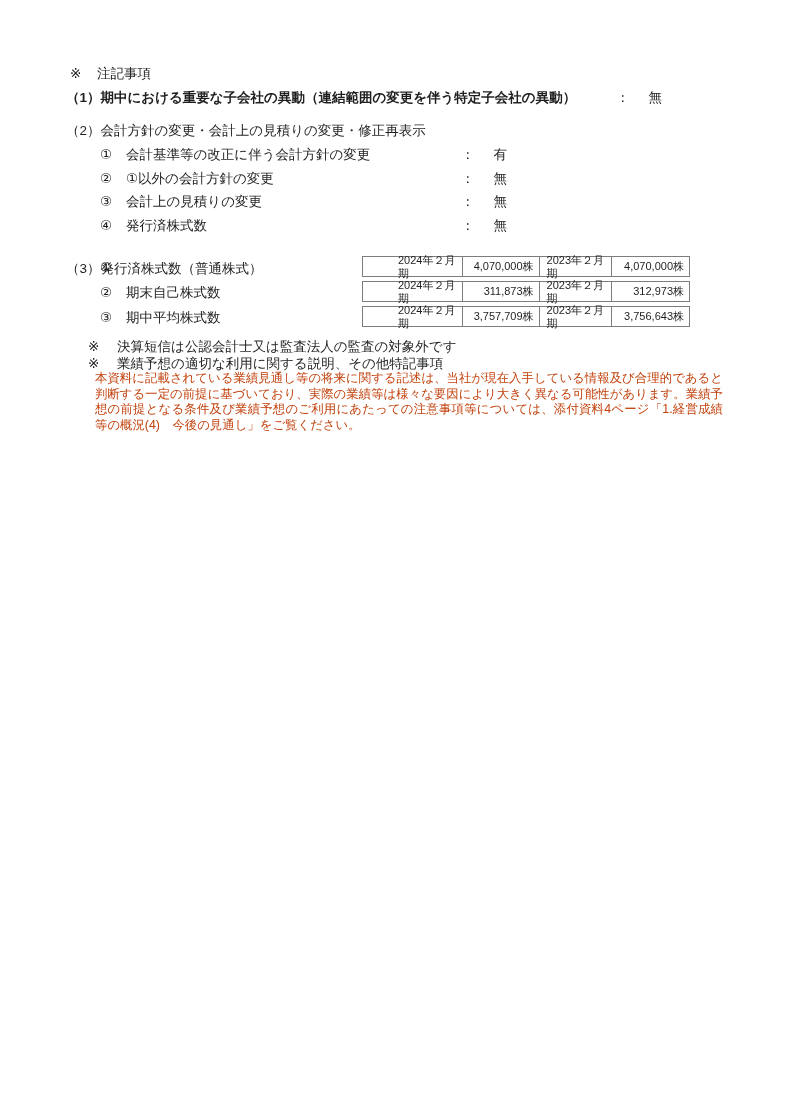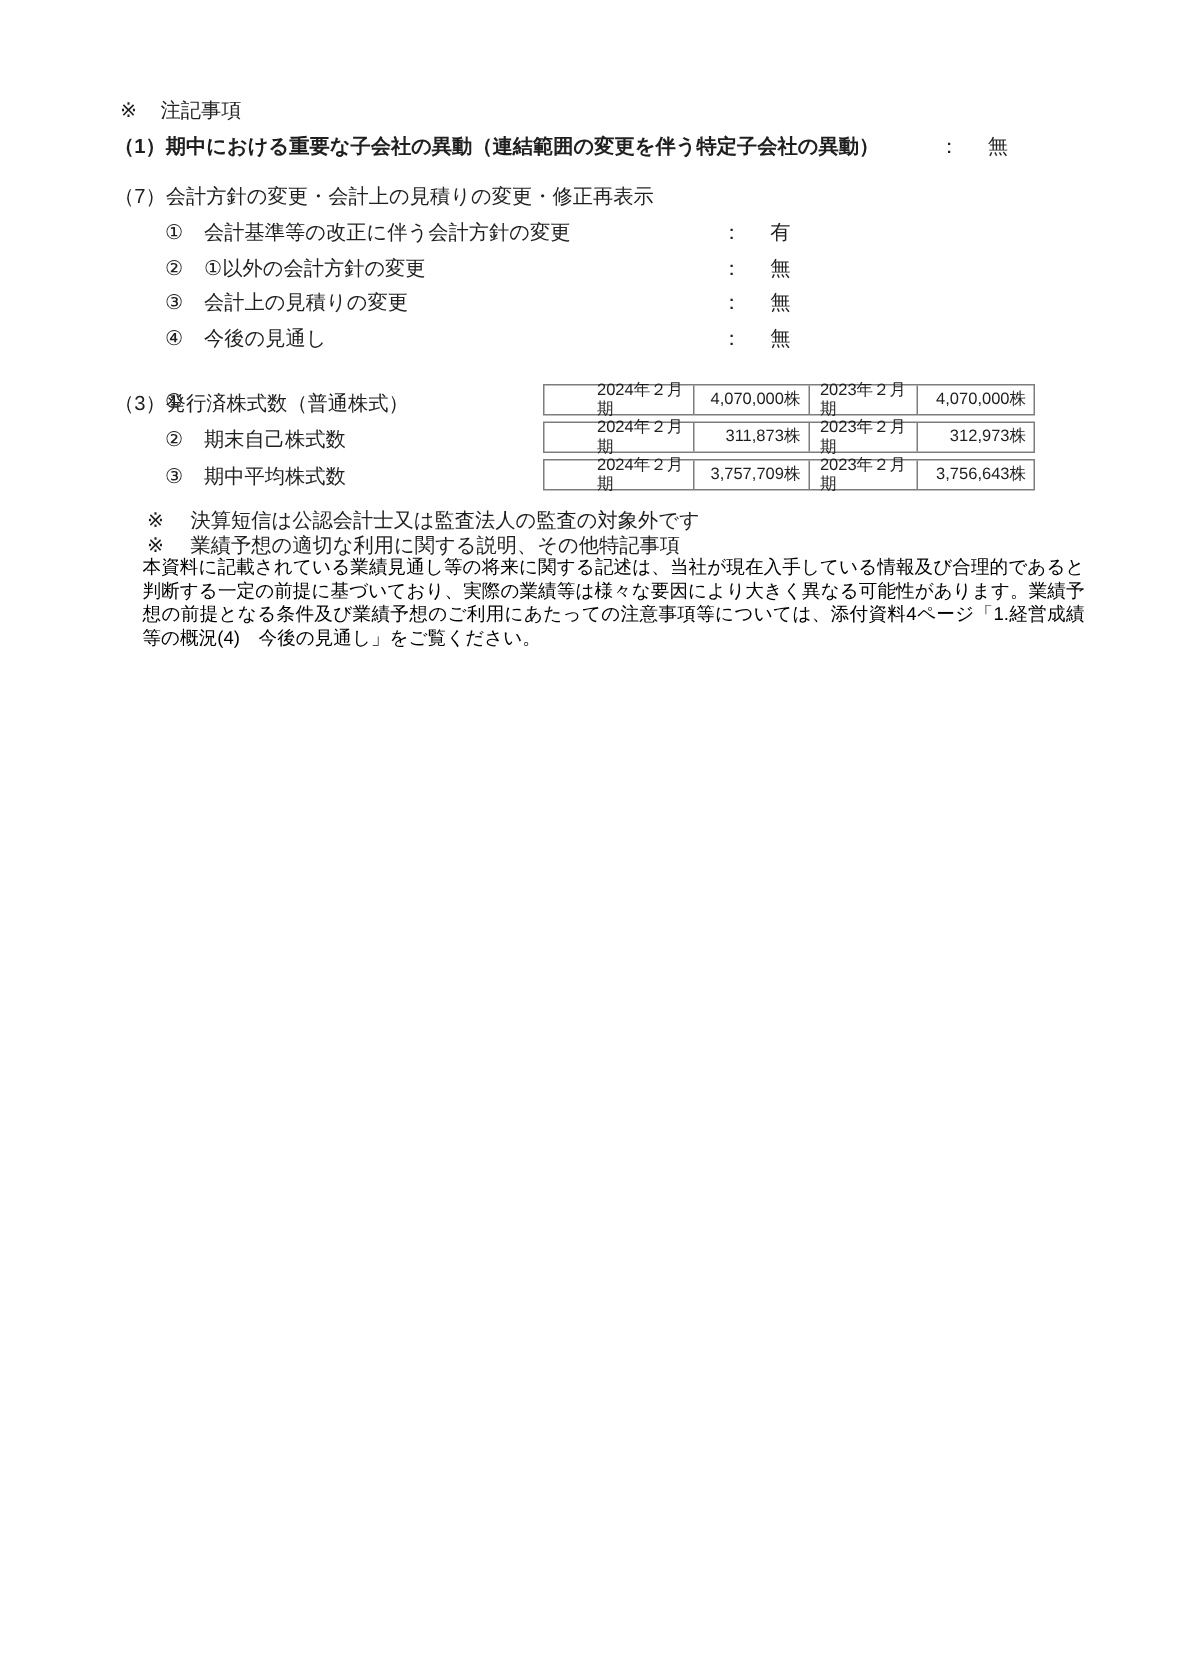--- a/index.html
+++ b/index.html
@@ -11,21 +11,21 @@
     position: relative;
     width: 790px;
     height: 1118px;
     background: #ffffff;
     overflow: hidden;
     font-family: "Liberation Sans", "DejaVu Sans", sans-serif;
     color: #1f1f1f;
     font-size: 13.5px;
     line-height: 1.15;
   }
-  .abs { position: absolute; white-space: nowrap; margin-left: 10px; }
+  .abs { position: absolute; white-space: nowrap; }
   .mk { display: inline-block; }
   .gap12 { margin-left: 12px; }
   .gap14 { margin-left: 14px; }
   .colon-val .v { margin-left: 19px; }
   .numrow .num { position: absolute; left: 34px; top: 0; }
   .numrow .lbl { position: absolute; left: 60px; top: 0; }
   .share-box {
     position: absolute;
     left: 362px;
     width: 328px;
@@ -50,39 +50,39 @@
   .share-box .c-val2  { width: 86px; padding-right: 5px; justify-content: flex-end; border-right: none; }
   .disclaimer {
     position: absolute;
     left: 95px;
     top: 371px;
     width: 628px;
     font-size: 12.4px;
     line-height: 15.5px;
     text-align: justify;
     white-space: normal;
-    color: #000000;
+    color: #c2410c;
   }
 </style>
 </head>
 <body>
 
 <div class="page">
 
   <div class="abs" style="left:70px; top:66px;">
     <span class="mk">※</span>
     <span class="gap12">注記事項</span>
   </div>
 
   <div class="abs" style="left:66px; top:90px;font-weight:bold;">（1）期中における重要な子会社の異動（連結範囲の変更を伴う特定子会社の異動）</div>
   <div class="abs colon-val" style="left:616px; top:90px;">
     <span>：</span><span class="v">無</span>
   </div>
 
-  <div class="abs" style="left:66px; top:123px;">（7）会計方針の変更・会計上の見積りの変更・修正再表示</div>
+  <div class="abs" style="left:66px; top:123px;">（2）会計方針の変更・会計上の見積りの変更・修正再表示</div>
 
   <div class="abs numrow" style="left:66px; top:147px; width:660px;">
     <span class="num">①</span>
     <span class="lbl">会計基準等の改正に伴う会計方針の変更</span>
     <span class="abs colon-val" style="left:395px; top:0;"><span>：</span><span class="v">有</span></span>
   </div>
 
   <div class="abs numrow" style="left:66px; top:171px; width:660px;">
     <span class="num">②</span>
     <span class="lbl">①以外の会計方針の変更</span>
@@ -90,21 +90,21 @@
   </div>
 
   <div class="abs numrow" style="left:66px; top:194px; width:660px;">
     <span class="num">③</span>
     <span class="lbl">会計上の見積りの変更</span>
     <span class="abs colon-val" style="left:395px; top:0;"><span>：</span><span class="v">無</span></span>
   </div>
 
   <div class="abs numrow" style="left:66px; top:218px; width:660px;">
     <span class="num">④</span>
-    <span class="lbl">今後の見通し</span>
+    <span class="lbl">発行済株式数</span>
     <span class="abs colon-val" style="left:395px; top:0;"><span>：</span><span class="v">無</span></span>
   </div>
 
   <div class="abs" style="left:66px; top:261px;">（3）発行済株式数（普通株式）</div>
 
   <div class="abs" style="left:100px; top:260px;">①</div>
   <div class="share-box" style="top:256px;">
     <span class="cell c-year">2024年２月期</span>
     <span class="cell c-val">4,070,000株</span>
     <span class="cell c-year2">2023年２月期</span>

